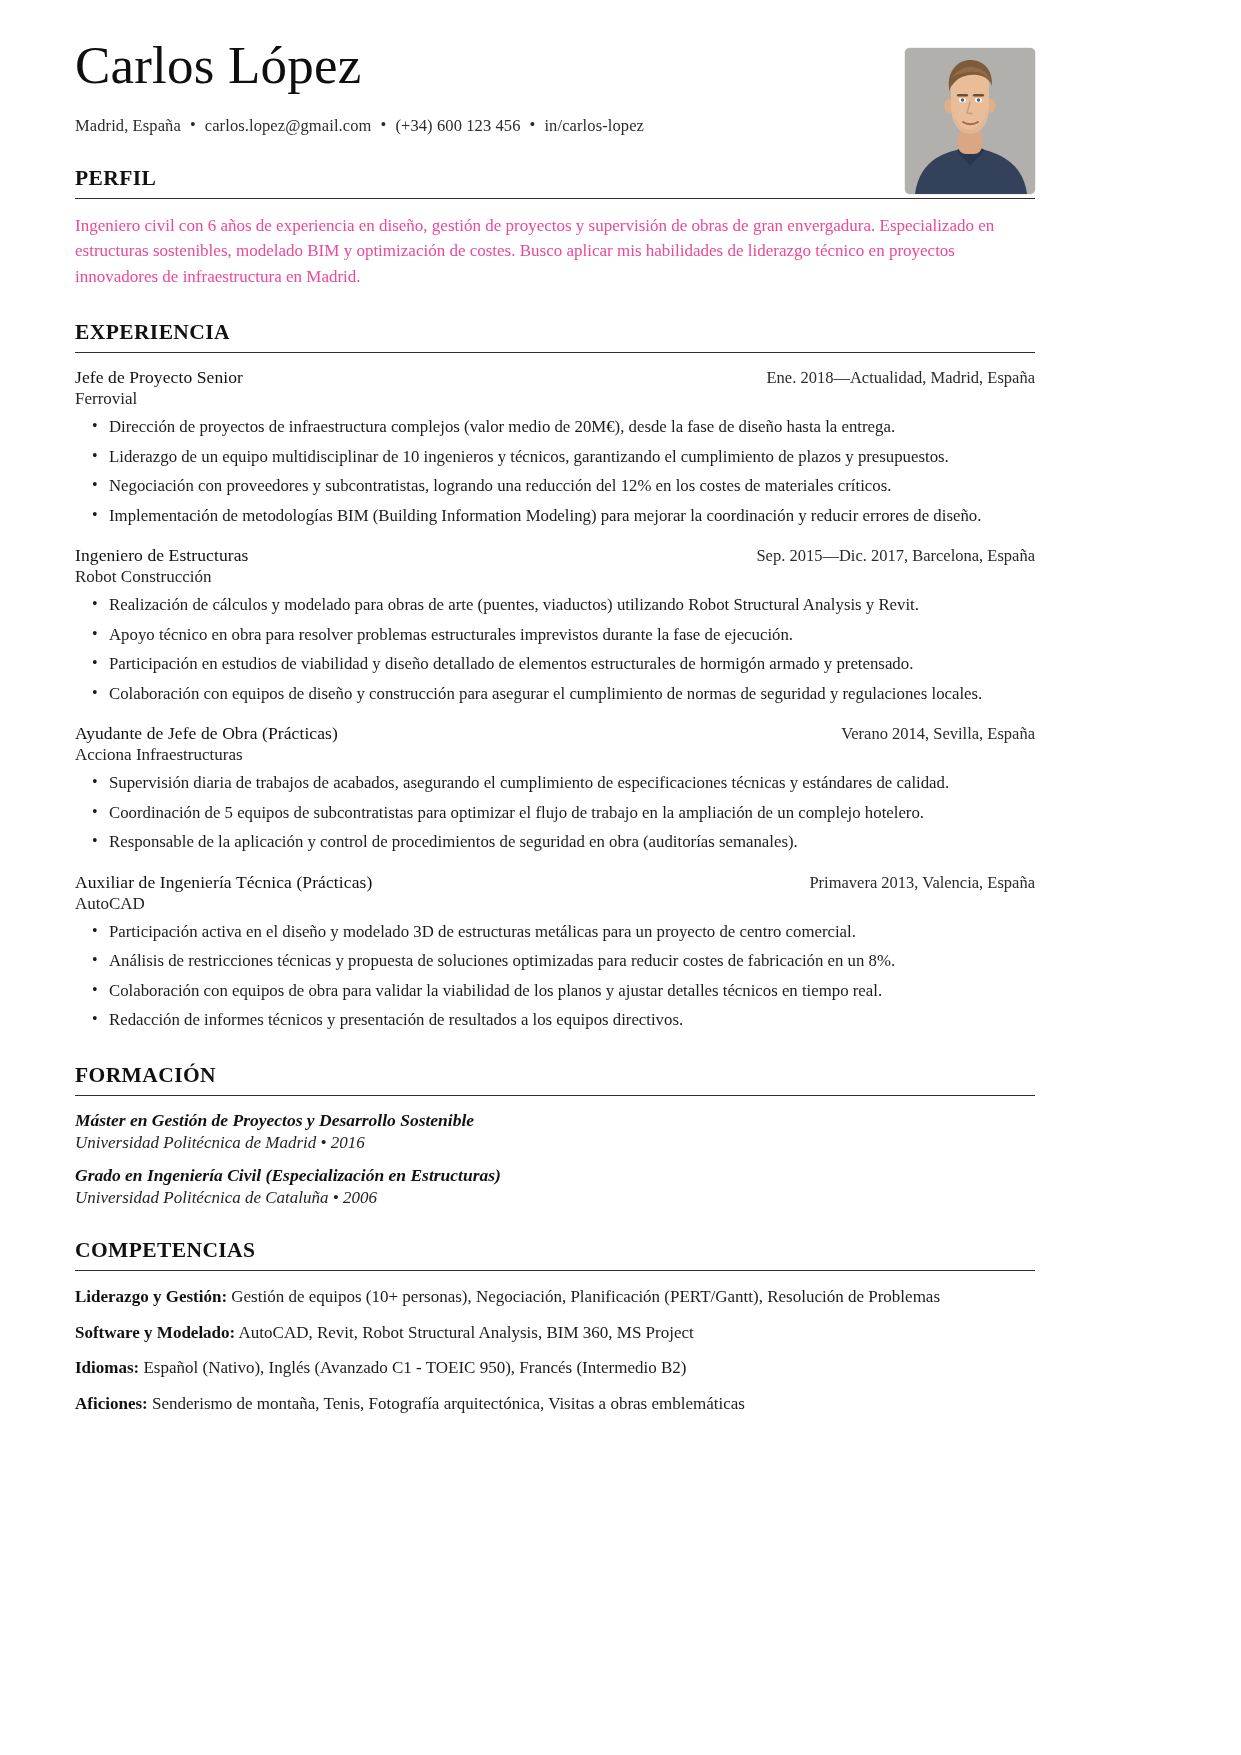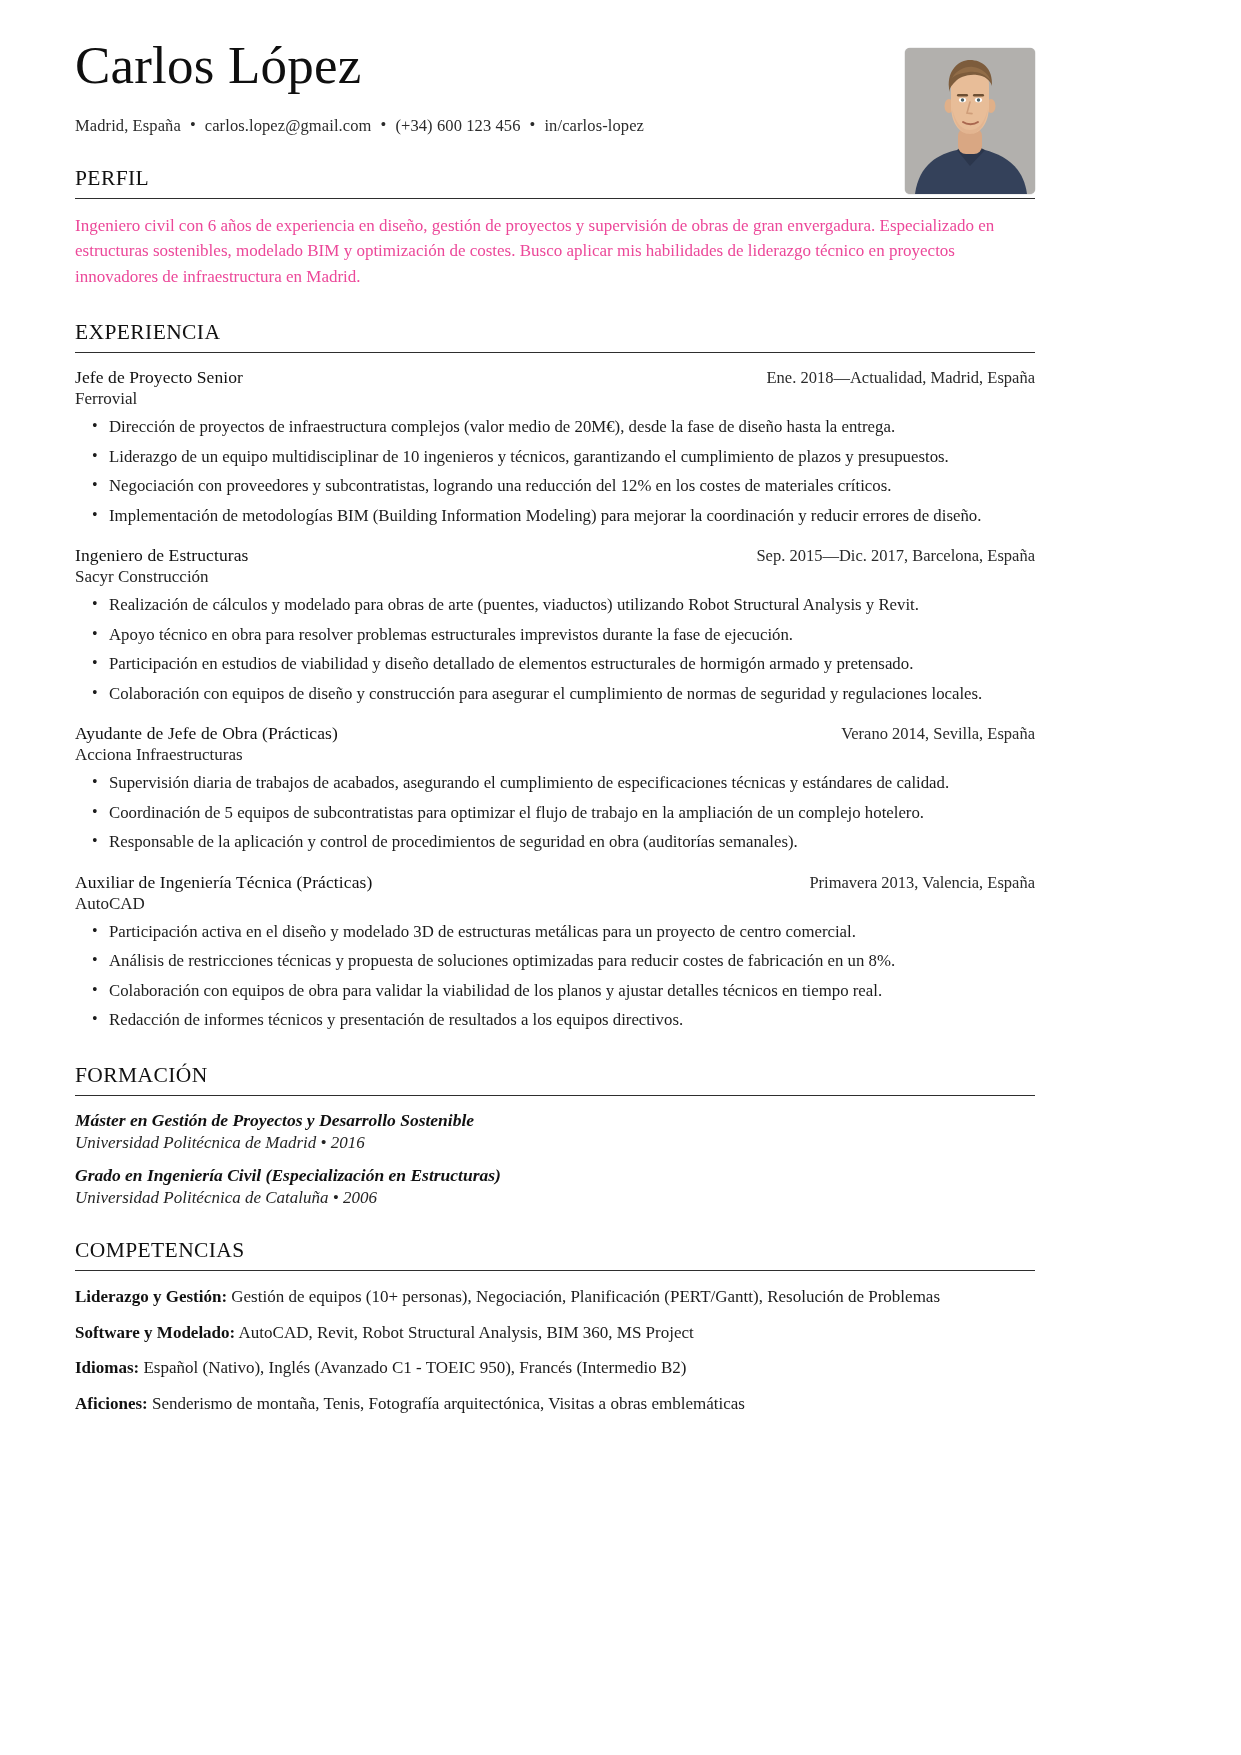--- a/index.html
+++ b/index.html
@@ -65,21 +65,21 @@
     overflow: hidden;
     box-shadow: 0 0 0 0.6px rgba(0,0,0,.12);
     background: #b2b0ad;
   }
   .photo-frame svg { display: block; width: 100%; height: 100%; }
 
   
   .section { margin-top: 30px; }
   .section-title {
     font-size: 21.5px;
-    font-weight: 400;
+    font-weight: 700;
     letter-spacing: 0.4px;
     color: #111;
     margin: 0 0 7px 0;
   }
   .rule {
     height: 0;
     border-top: 1.6px solid #2e2e2e;
     margin-bottom: 14px;
   }
 
@@ -235,21 +235,21 @@
           <li>Negociación con proveedores y subcontratistas, logrando una reducción del 12% en los costes de materiales críticos.</li>
           <li>Implementación de metodologías BIM (Building Information Modeling) para mejorar la coordinación y reducir errores de diseño.</li>
         </ul>
       </div>
 
       <div class="entry">
         <div class="entry-head">
           <span class="entry-role">Ingeniero de Estructuras</span>
           <span class="entry-meta">Sep. 2015—Dic. 2017, Barcelona, España</span>
         </div>
-        <div class="entry-org">Sacyr Construcción</div>
+        <div class="entry-org">Robot Construcción</div>
         <ul class="bullets">
           <li>Realización de cálculos y modelado para obras de arte (puentes, viaductos) utilizando Robot Structural Analysis y Revit.</li>
           <li>Apoyo técnico en obra para resolver problemas estructurales imprevistos durante la fase de ejecución.</li>
           <li>Participación en estudios de viabilidad y diseño detallado de elementos estructurales de hormigón armado y pretensado.</li>
           <li>Colaboración con equipos de diseño y construcción para asegurar el cumplimiento de normas de seguridad y regulaciones locales.</li>
         </ul>
       </div>
 
       <div class="entry">
         <div class="entry-head">

